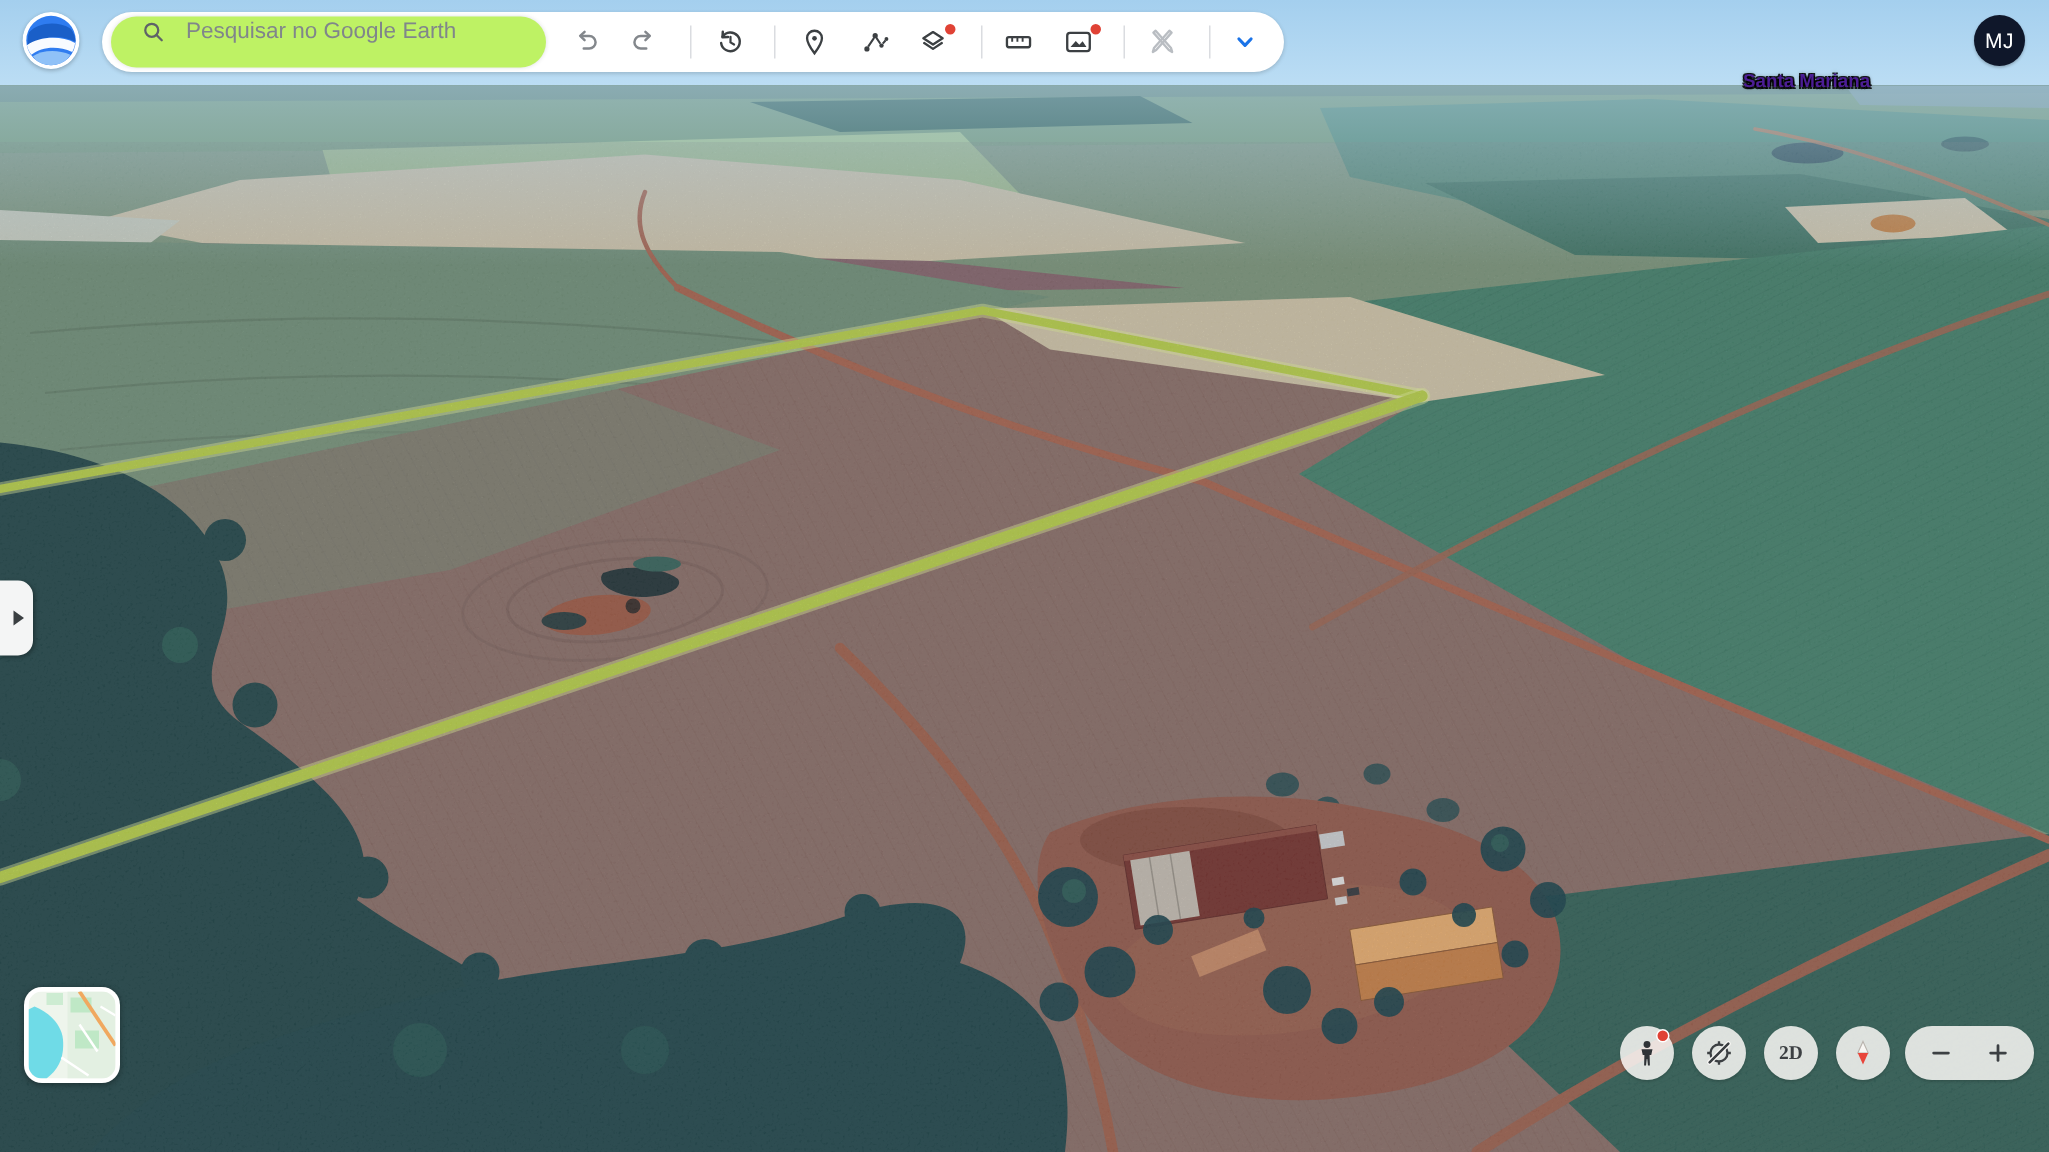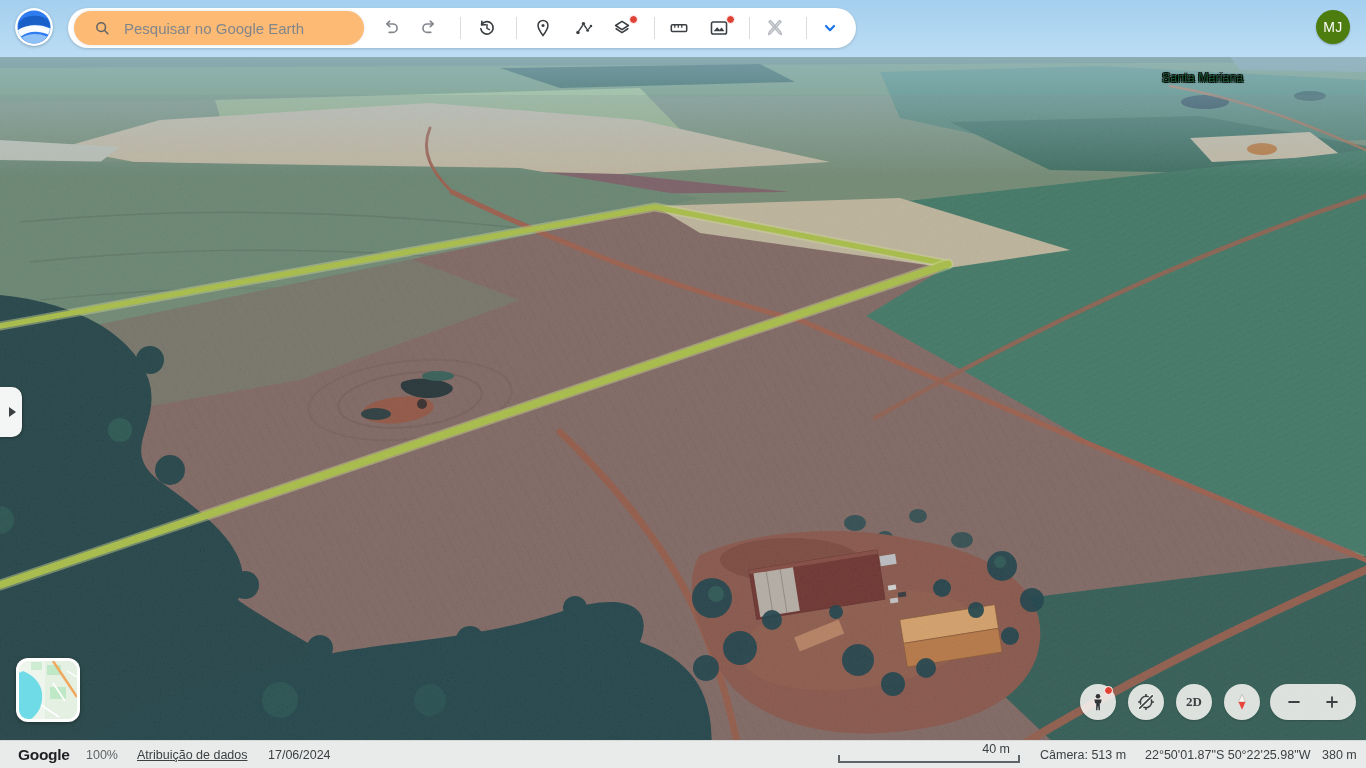--- a/index.html
+++ b/index.html
@@ -7,38 +7,38 @@
        -webkit-font-smoothing:antialiased;}
   #stage{position:relative;width:1366px;height:768px;background:#9fcbe9;overflow:hidden;}
   #scene{position:absolute;left:0;top:0;width:1366px;height:768px;display:block;}
 
   
   .earth-logo{position:absolute;left:15px;top:8px;width:38px;height:38px;border-radius:50%;
       box-shadow:0 1px 3px rgba(0,0,0,.25);}
   .toolbar{position:absolute;left:68px;top:8px;width:788px;height:40px;background:#fff;
       border-radius:20px;box-shadow:0 1px 3px rgba(0,0,0,.18);}
   .search-pill{position:absolute;left:6px;top:3px;width:290px;height:34px;border-radius:17px;
-      background:#fdba74;box-shadow:0 0 3px rgba(60,64,67,.18);display:flex;align-items:center;}
+      background:#bef264;box-shadow:0 0 3px rgba(60,64,67,.18);display:flex;align-items:flex-start;}
   .search-pill .mag{margin-left:18px;flex:0 0 auto;display:flex;}
   .search-pill input{border:0;outline:0;background:transparent;margin-left:10px;width:230px;
       font-family:"Liberation Sans",sans-serif;font-size:15px;color:#3c4043;}
   .search-pill input::placeholder{color:#80868b;opacity:1;}
   .tb-btn{position:absolute;top:2px;width:36px;height:36px;display:flex;align-items:center;
       justify-content:center;border-radius:50%;cursor:pointer;}
   .tb-div{position:absolute;top:9px;width:1px;height:22px;background:#dadce0;}
   .badge-dot{position:absolute;width:9px;height:9px;border-radius:50%;background:#e04235;
       border:1px solid #fff;box-sizing:border-box;}
   .avatar{position:absolute;left:1316px;top:10px;width:34px;height:34px;border-radius:50%;
-      background:#4d7c0f;color:#fff;font-size:14px;display:flex;align-items:center;
+      background:#0f172a;color:#fff;font-size:14px;display:flex;align-items:center;
       justify-content:center;letter-spacing:.3px;box-shadow:0 1px 2px rgba(0,0,0,.25);}
 
   
-  .place-label{position:absolute;left:1162px;top:47px;font-size:12.5px;font-weight:normal;color:#14532d;
+  .place-label{position:absolute;left:1162px;top:47px;font-size:12.5px;font-weight:bold;color:#4c1d95;
       text-shadow:-1px -1px 0 rgba(0,0,0,.85),1px -1px 0 rgba(0,0,0,.85),
-                  -1px 1px 0 rgba(0,0,0,.85),1px 1px 0 rgba(0,0,0,.85),0 0 3px rgba(0,0,0,.6);margin-top:24px;}
+                  -1px 1px 0 rgba(0,0,0,.85),1px 1px 0 rgba(0,0,0,.85),0 0 3px rgba(0,0,0,.6);}
   .panel-tab{position:absolute;left:0;top:387px;width:22px;height:50px;background:#f4f5f5;
       border-radius:0 10px 10px 0;box-shadow:1px 1px 3px rgba(0,0,0,.3);display:flex;
       align-items:center;justify-content:center;cursor:pointer;}
   .panel-tab .tri{width:0;height:0;border-left:7px solid #3a3f42;border-top:5px solid transparent;
       border-bottom:5px solid transparent;margin-left:2px;}
   .minimap{position:absolute;left:16px;top:658px;width:64px;height:64px;border-radius:12px;
       background:#fff;box-shadow:0 1px 4px rgba(0,0,0,.35);display:flex;align-items:center;
       justify-content:center;cursor:pointer;}
   .minimap svg{border-radius:9px;display:block;}
 
@@ -381,25 +381,14 @@
         </svg>
     </span>
     <span class="zoom-half">
       <svg width="20" height="20" viewBox="0 0 24 24">
           <rect x="5" y="10.9" width="14" height="2.2" rx="1.1" fill="#3c4043"></rect>
           <rect x="10.9" y="5" width="2.2" height="14" rx="1.1" fill="#3c4043"></rect>
         </svg>
     </span>
   </div>
 
-  <div class="statusbar">
-    <span class="sb brand" style="left:18px">Google</span>
-    <span class="sb" style="left:86px;color:#5f6368">100%</span>
-    <span class="sb attrib" style="left:137px">Atribuição de dados</span>
-    <span class="sb" style="left:268px">17/06/2024</span>
-    <span class="sb scalelabel">40 m</span>
-    <div class="scalebar"></div>
-    <span class="sb" style="left:1040px">Câmera: 513 m</span>
-    <span class="sb" style="left:1145px">22°50'01.87"S 50°22'25.98"W</span>
-    <span class="sb" style="left:1322px">380 m</span>
-  </div>
 
 </div>
 
 </body></html>

